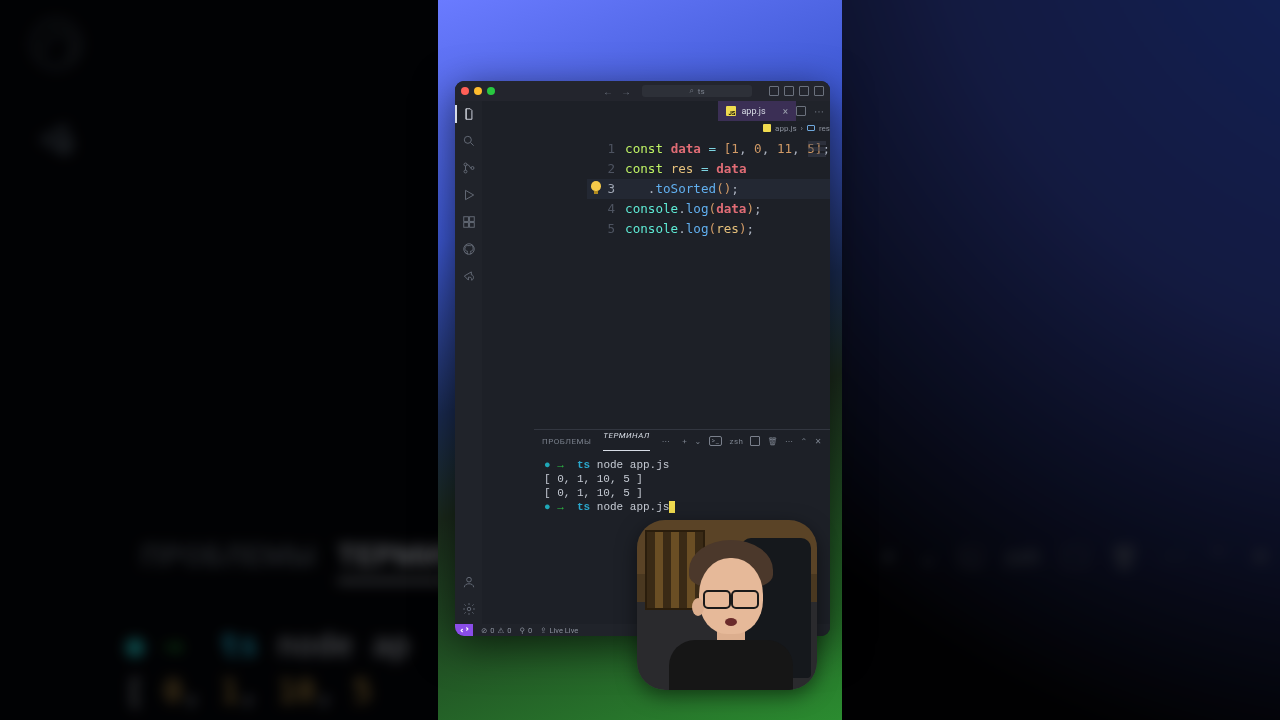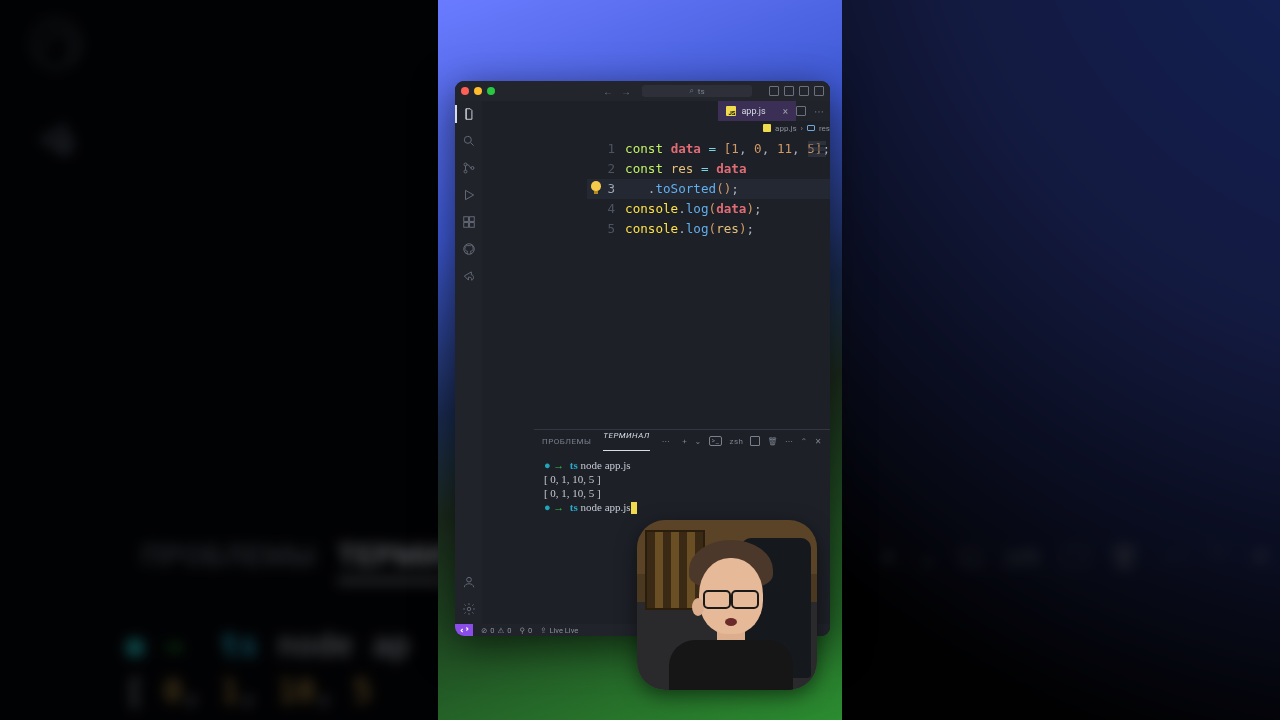--- a/index.html
+++ b/index.html
@@ -67,27 +67,27 @@
 
   .editor { flex:1; position:relative; font-family:"Menlo","Consolas",monospace; font-size:12.6px; line-height:20px; padding:4px 0 0 0; background:#1d2027; overflow:hidden;}
   .editor .minimap{position:absolute;right:4px;top:6px;width:18px;height:22px;background:linear-gradient(#3b4050 0 4px,transparent 4px 6px,#3b4050 6px 10px,transparent 10px 12px,#3b4050 12px 16px,transparent 16px);opacity:.5;}
   .ln{display:flex;}
   .ln.cur{background:#232833;}
   .gut{width:38px;text-align:right;color:#4d5360;padding-right:10px;user-select:none;position:relative;}
   .ln.cur .gut{color:#9da4b2;}
   .bulb{position:absolute;left:4px;top:2px;width:10px;height:10px;border-radius:50% 50% 45% 45%;background:#f5c949;}
   .bulb::after{content:"";position:absolute;left:3px;bottom:-3px;width:4px;height:3px;background:#b08a1f;}
   .code{white-space:pre;}
-  .kw{color:#bef264;margin-top:41px;} .var{color:#e06c75;font-weight:bold;} .var2{color:#e5c07b;} .op{color:#7dd3e0;} .num{color:#d19a66;} .fn{color:#61afef;} .pn{color:#abb2bf;} .gl{color:#fde047;} .br1{color:#d19a66;}
+  .kw{color:#bef264;margin-top:41px;} .var{color:#e06c75;font-weight:bold;} .var2{color:#e5c07b;} .op{color:#7dd3e0;} .num{color:#d19a66;} .fn{color:#61afef;} .pn{color:#abb2bf;} .gl{color:#5eead4;} .br1{color:#d19a66;}
 
   .panel { height:195px; border-top:1px solid #323640; background:#1d2027; display:flex; flex-direction:column;}
   .panel-tabs{height:22px;display:flex;align-items:center;gap:12px;padding:0 8px;font-size:8px;letter-spacing:.5px;color:#7a808c;}
   .panel-tabs .pt.active{color:#d7dce5;border-bottom:1px solid #d7dce5;padding-bottom:10px;font-style:italic;}
   .panel-tabs .right{margin-left:auto;display:flex;align-items:center;gap:7px;color:#7a808c;}
-  .term { flex:1; padding:6px 10px; font-family:Liberation Serif, serif; font-size:11px; line-height:14px; white-space:pre; color:#c4c9d2; position:relative;}
+  .term { flex:1; padding:6px 10px; font-family:Liberation Mono, monospace; font-size:11px; line-height:14px; white-space:pre; color:#c4c9d2; position:relative;}
   .t-bullet{color:#1fa7b7;} .t-arrow{color:#2ec746;} .t-dir{color:#2aa7cc;font-weight:600;}
   .cursor{display:inline-block;width:6px;height:12px;background:#f0db4f;vertical-align:middle;}
   .ibeam{position:absolute;left:160px;top:72px;font-size:18px;color:#d9dee6;transform:scaleX(.55);}
 
   .status { height:12px; background:#20232a; display:flex; align-items:center; font-size:7.5px; color:#8a909c; gap:8px; padding-right:8px;}
   .status .remote{height:100%;width:18px;background:#8a4de8;display:flex;align-items:center;justify-content:center;color:#fff;}
   .status .sg{display:flex;align-items:center;gap:3px;}
 
   
   .webcam { position:absolute; right:463px; bottom:30px; width:180px; height:170px; border-radius:28px; overflow:hidden; box-shadow:0 6px 20px rgba(0,0,0,.5);}

